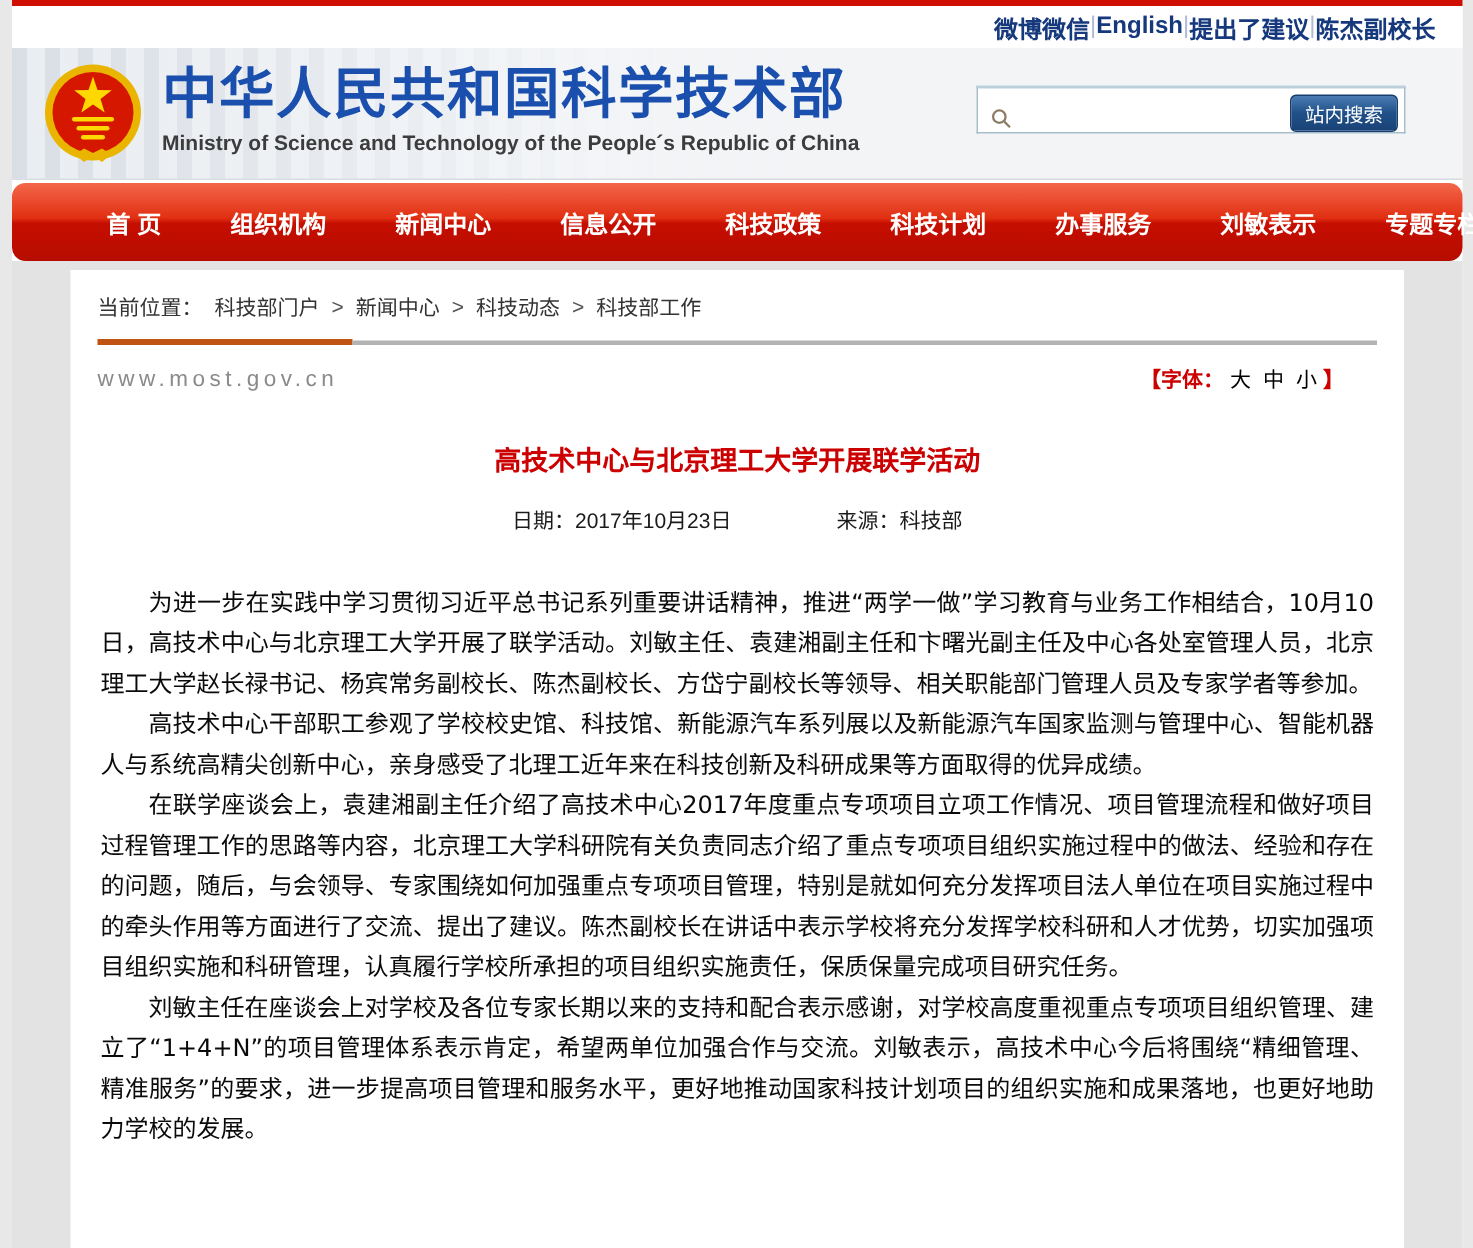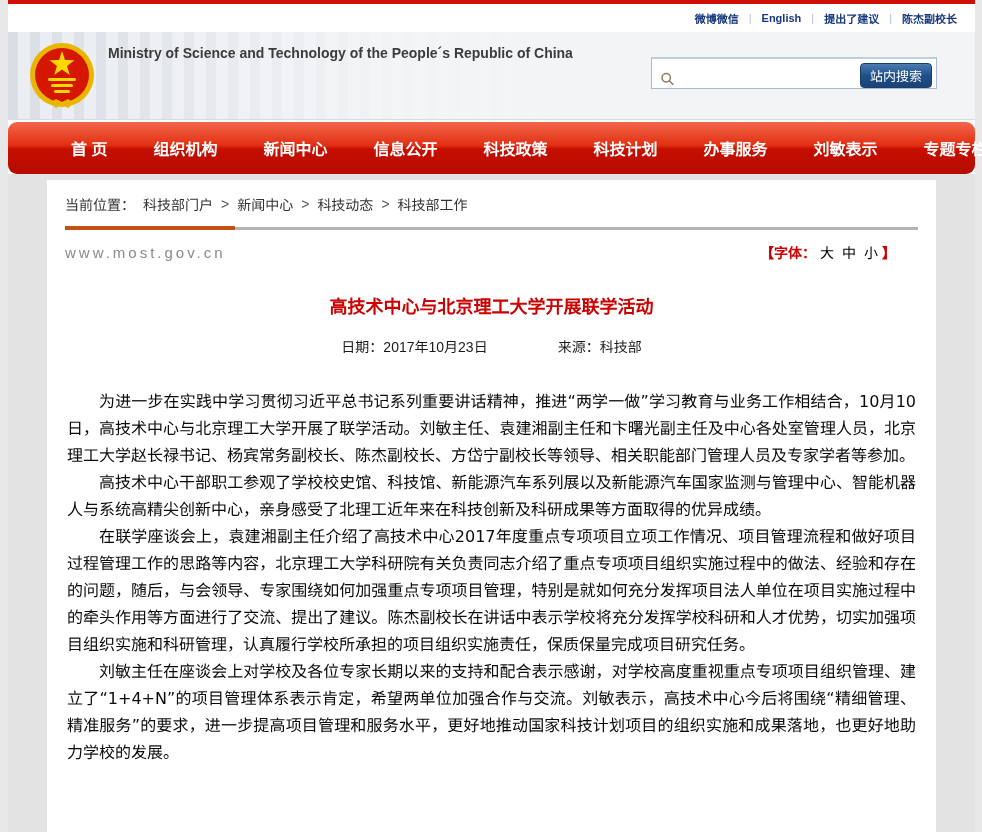--- a/index.html
+++ b/index.html
@@ -11,22 +11,22 @@
   }
   .container { width:967px; margin-left:8px; background:#fff; }
 
   
   .top-red { height:4px; background:#cf0d00; }
 
   
   .toplinks {
     height:28px; background:#fff;
     display:flex; align-items:center; justify-content:flex-end;
-    padding-right:18px; gap:10px;
-    font-size:11px; font-weight:bold; color:#16387c;
+    padding-right:18px; 
+    font-size:16px; font-weight:bold; color:#16387c;
   }
   .toplinks a { color:#16387c; text-decoration:none; cursor:pointer; }
   .toplinks .sep { color:#aebbd4; font-weight:normal; }
 
   
   .header {
     position:relative; height:88px;
     background:
       linear-gradient(90deg, rgba(242,244,246,0) 0%, rgba(244,246,248,0.9) 40%, #f2f4f6 62%),
       repeating-linear-gradient(90deg, #d9dee5 0 10px, #eaedf1 10px 22px),
@@ -127,20 +127,21 @@
     <svg class="emblem" viewBox="0 0 68 72">
       <circle cx="34" cy="34" r="32" fill="#e9b500"></circle>
       <circle cx="34" cy="34" r="27" fill="#d61700"></circle>
       <path d="M34 10 L37 19 L46.5 19.2 L39 25 L41.8 34 L34 28.6 L26.2 34 L29 25 L21.5 19.2 L31 19 Z" fill="#ffd800"></path>
       <rect x="20" y="37" width="28" height="3" rx="1.5" fill="#ffd800"></rect>
       <rect x="23" y="43" width="22" height="3" rx="1.5" fill="#ffd800"></rect>
       <rect x="26" y="49" width="16" height="3" rx="1.5" fill="#ffd800"></rect>
       <path d="M22 62 L28 67 L34 63 L40 67 L46 62 L40 58 L34 61 L28 58 Z" fill="#e9b500"></path>
     </svg>
     <div class="titles">
+      <div class="title-zh">中华人民共和国科学技术部</div>
       <div class="title-en">Ministry of Science and Technology of the People´s Republic of China</div>
     </div>
     <div class="searchbox">
       <svg width="18" height="18" viewBox="0 0 18 18">
         <circle cx="7.5" cy="7.5" r="5" fill="none" stroke="#8b7b63" stroke-width="1.8"></circle>
         <line x1="11.5" y1="11.5" x2="16" y2="16" stroke="#8b7b63" stroke-width="1.8"></line>
       </svg>
       <input class="search-input" type="text" value="" style="">
       <button class="search-btn">站内搜索</button>
     </div>

